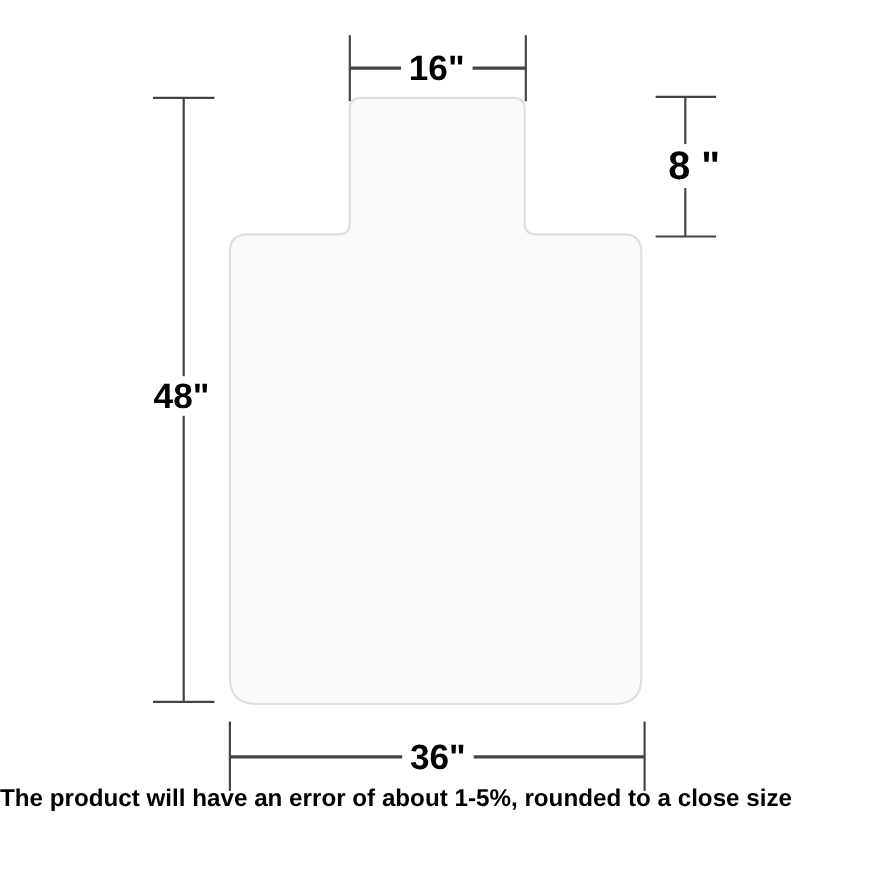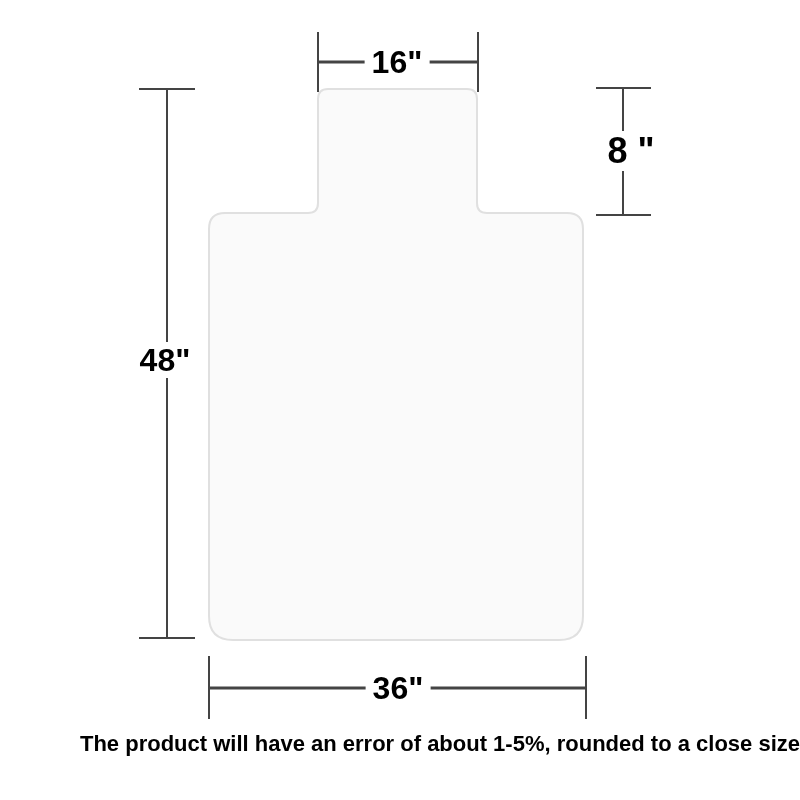--- a/index.html
+++ b/index.html
@@ -31,23 +31,23 @@
     padding: 2px 7px;
     white-space: nowrap;
     letter-spacing: 0px;
   }
   .dim-label.big {
     font-size: 36px;
   }
   #tolerance-note {
     position: absolute;
     left: 0;
-    top: 731px;
+    top: 713px;
     width: 800px;
-    text-align: right;
+    text-align: left;
     color: #000000;
     font-weight: bold;
     font-size: 22px;
     line-height: 1.2;
     white-space: nowrap;
   }
 </style>
 </head>
 <body>
 

